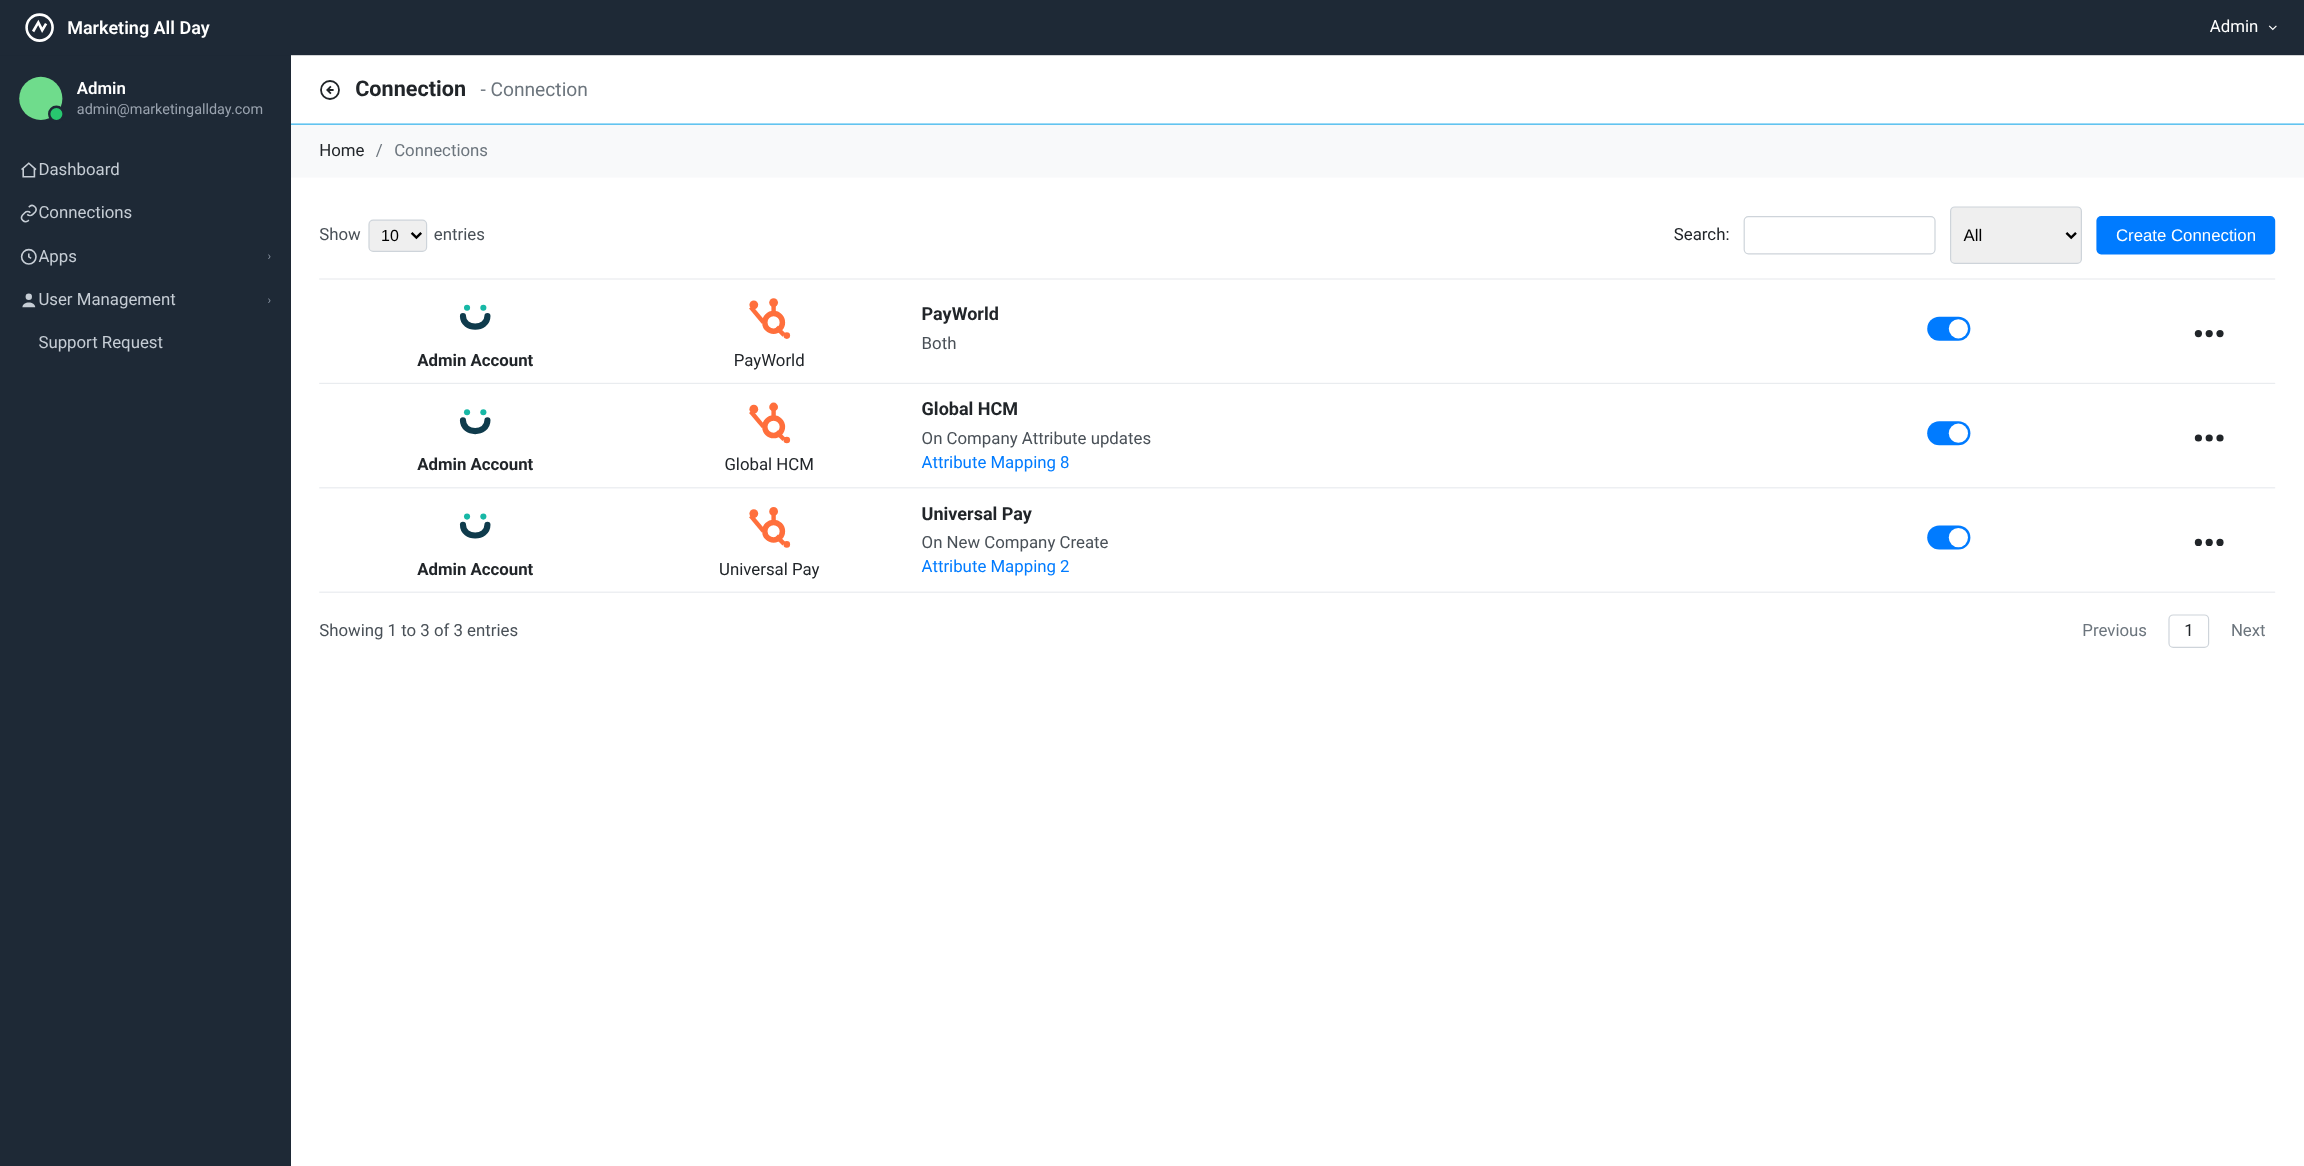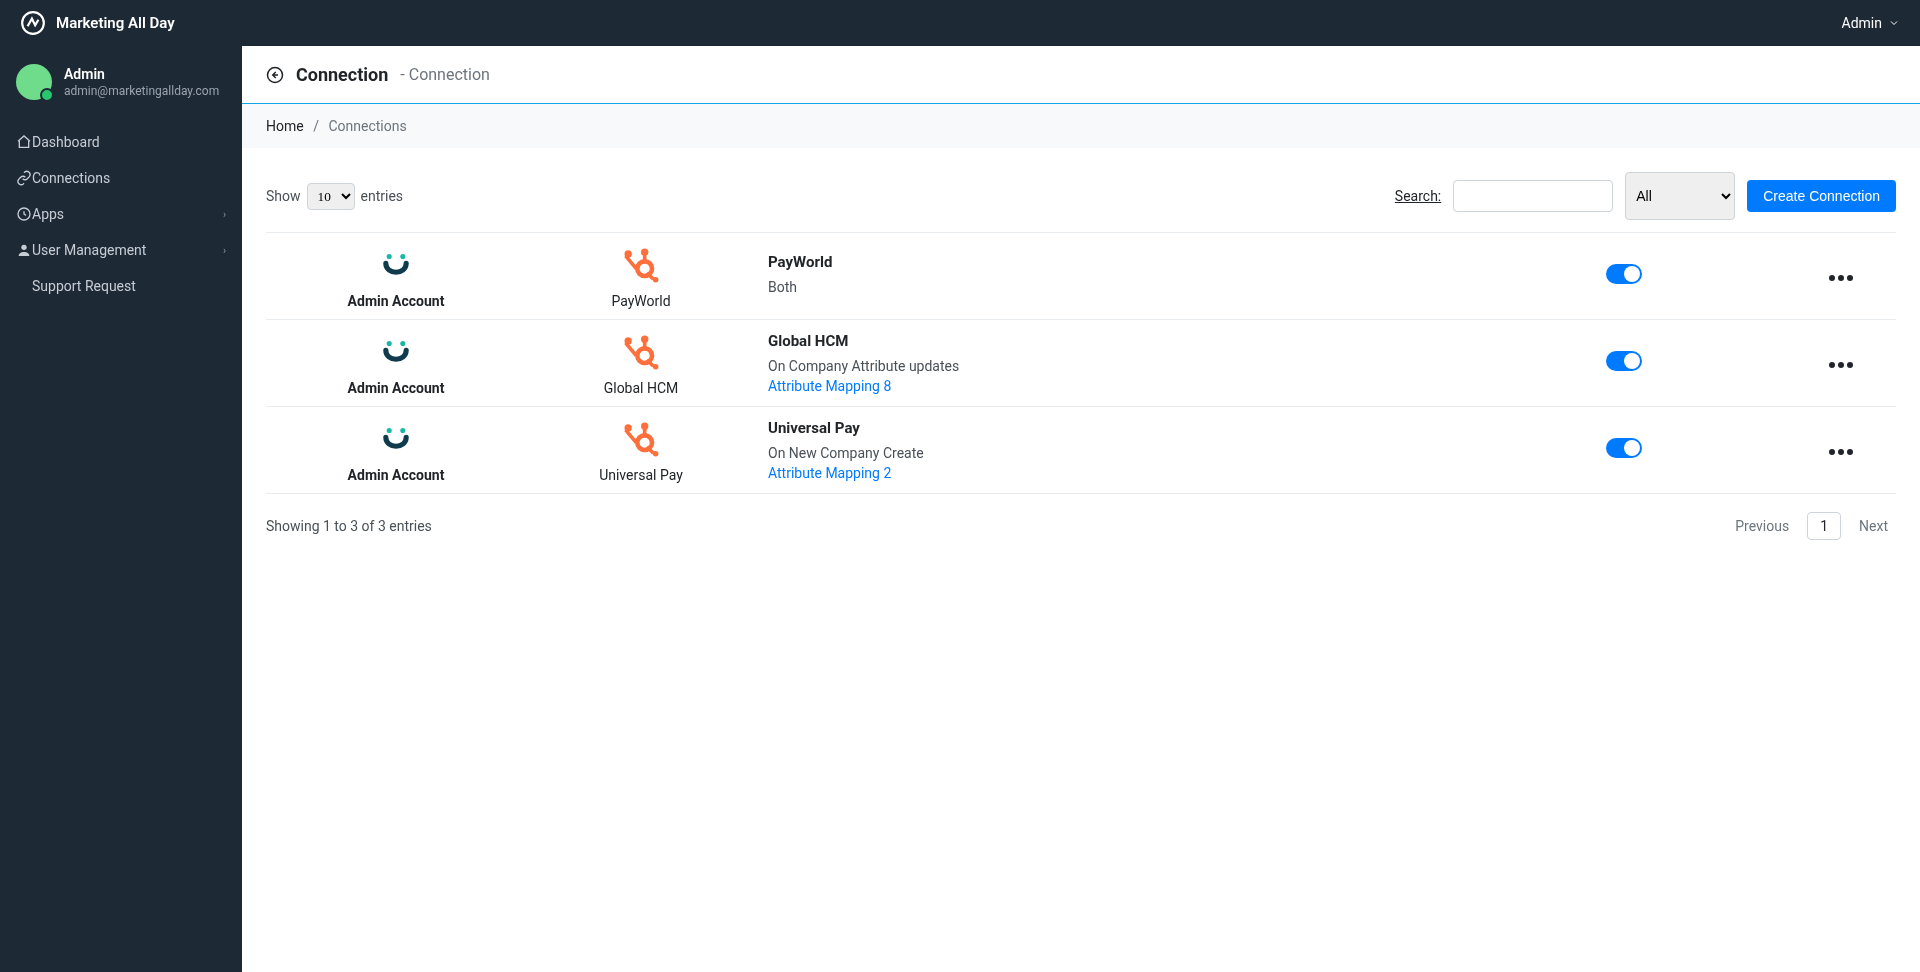--- a/index.html
+++ b/index.html
@@ -35,23 +35,23 @@
 
 .breadcrumb-bar { background: #f8f9fa; padding: 14px 24px; font-size: 14px; }
 .bc-item { color: #212529; }
 .bc-sep { color: #6c757d; margin: 0 6px; }
 .bc-current { color: #6c757d; }
 
 .content { padding: 24px; }
 
 .table-controls { display: flex; align-items: center; justify-content: space-between; margin-bottom: 12px; flex-wrap: wrap; gap: 12px; }
 .tc-left { display: flex; align-items: center; gap: 6px; font-size: 14px; color: #495057; }
-.tc-left select { padding: 4px 6px; border: 1px solid #ced4da; border-radius: 4px; font-family: Liberation Serif, serif; }
+.tc-left select { padding: 4px 6px; border: 1px solid #ced4da; border-radius: 4px; }
 .tc-right { display: flex; align-items: center; gap: 12px; flex-wrap: wrap; }
-.search-label { font-size: 14px; color: #212529; text-decoration: underline; }
+.search-label { font-size: 14px; color: #212529; }
 .search-input { height: 32px; width: 160px; border: 1px solid #ced4da; border-radius: 4px; padding: 0 8px; }
 .filter-select { height: 48px; width: 110px; border: 1px solid #ced4da; border-radius: 4px; padding: 0 6px; font-size: 14px; }
 .btn-primary { background: #007bff; color: #fff; border: none; border-radius: 4px; padding: 8px 16px; font-size: 14px; cursor: pointer; }
 
 .conn-list { }
 .conn-row { display: flex; align-items: center; border-bottom: 1px solid #e9ecef; padding: 10px 0; }
 .conn-row:first-child { border-top: 1px solid #e9ecef; }
 .col-account { width: 260px; text-align: center; font-weight: bold; }
 .col-target { width: 230px; text-align: center; }
 .col-info { flex: 1; padding: 0 12px; min-width: 260px; }

